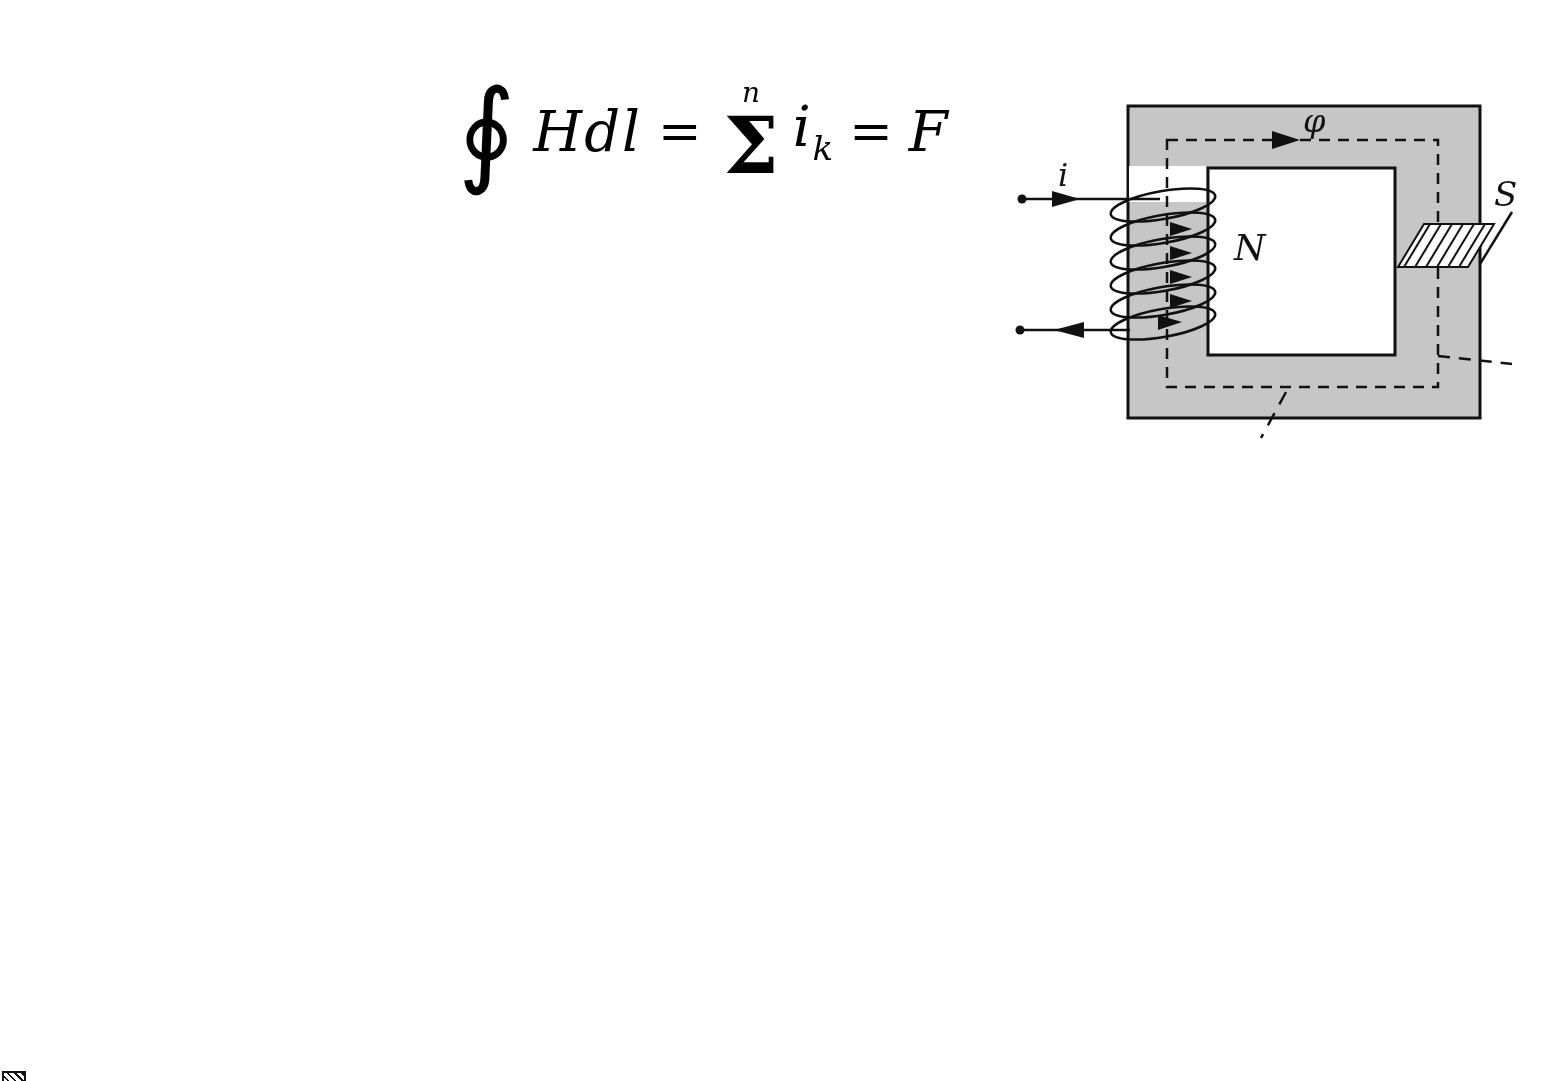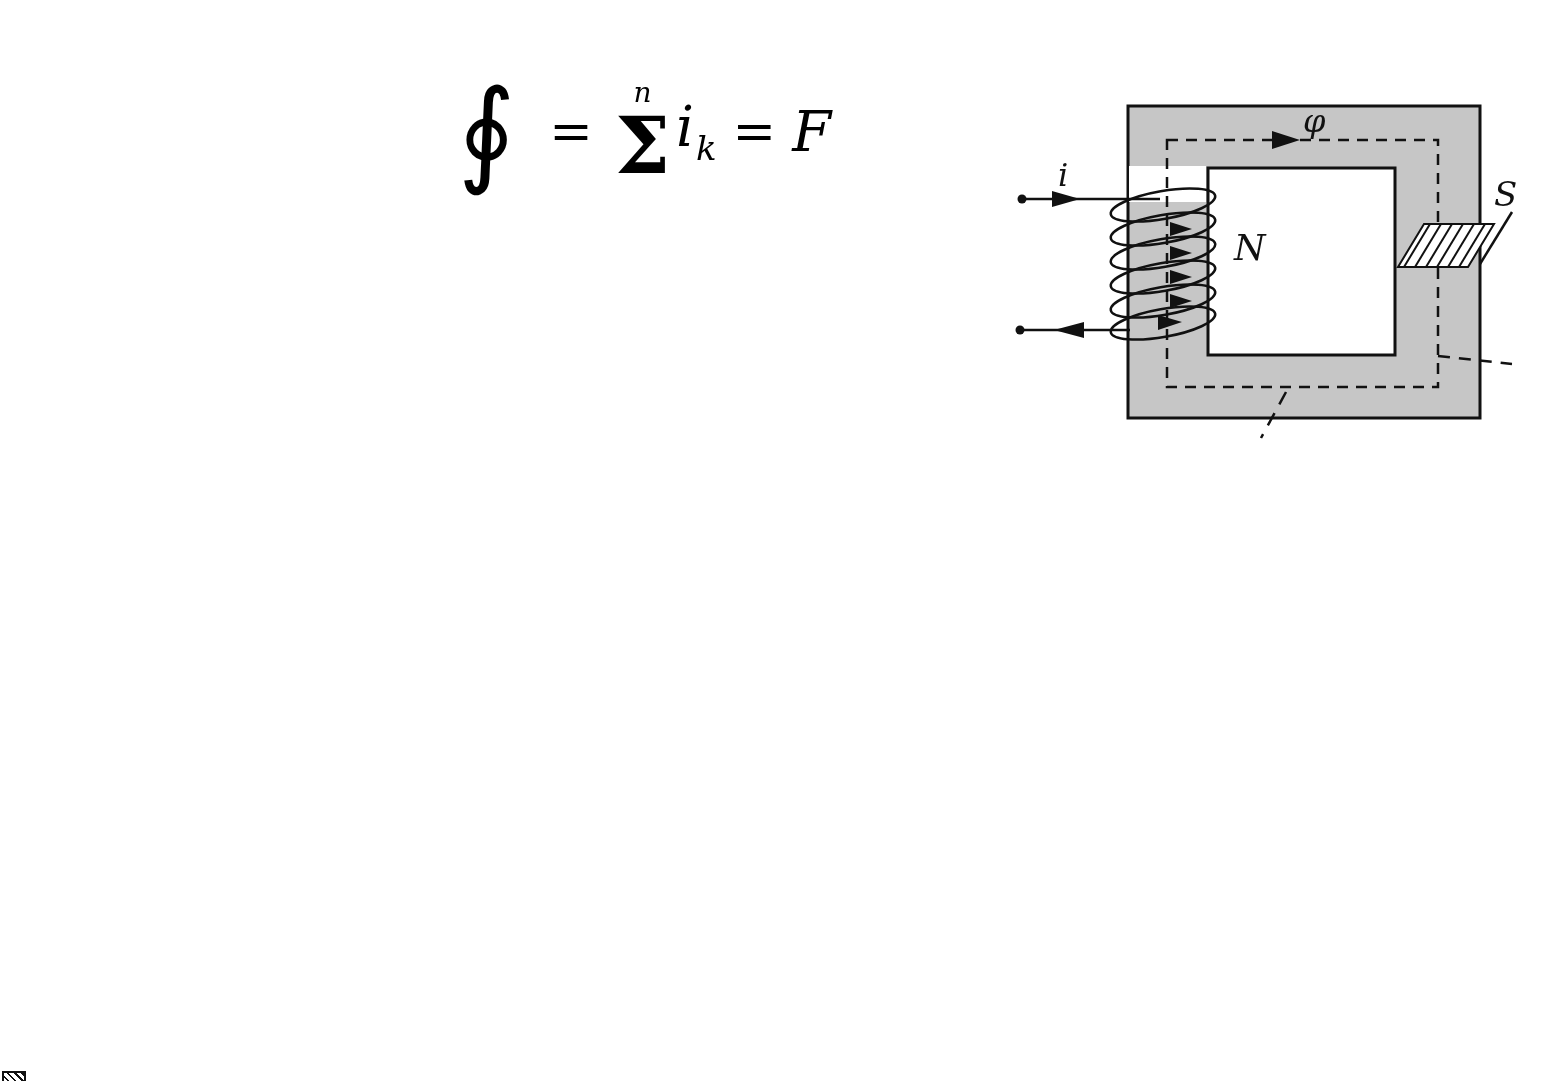--- a/index.html
+++ b/index.html
@@ -16,39 +16,40 @@
     position:absolute; left:458px; top:76px;
     display:flex; align-items:center;
     user-select:none;
   }
   .f-int  { font-size:110px; line-height:1; margin-right:18px; transform:scaleY(1.04); }
   .f-main { font-size:56px; font-style:italic; letter-spacing:2px; }
   .f-eq   { font-size:52px; margin:0 16px; }
   .f-sum  { display:flex; flex-direction:column; align-items:center; margin:0 6px; }
   .f-sum-n { font-size:28px; font-style:italic; line-height:1; margin-bottom:2px; }
   .f-sum-sigma { font-size:78px; line-height:0.95; font-weight:bold; }
-  .f-ik   { font-size:56px; font-style:italic; }
+  .f-ik   { font-size:56px; font-style:italic; margin-left:8px; }
   .f-sub  { font-size:34px; font-style:italic; vertical-align:-14px; margin-left:2px; }
   .f-res  { font-size:56px; font-style:italic; }
   
   .diagram-svg { position:absolute; left:0; top:0; }
   .svg-label { font-family:"DejaVu Serif", serif; font-style:italic; fill:#111; }
   
   .corner-artifact {
     position:absolute; left:2px; top:1071px;
     width:20px; height:12px;
     border:2px solid #111;
     background:repeating-linear-gradient(45deg,#111 0 2px,#fff 2px 5px);
   }
 </style>
 </head>
 <body>
 
 <div class="formula">
   <span class="f-int">∮</span>
+  <span class="f-main">Hdl</span>
   <span class="f-eq">=</span>
   <span class="f-sum">
     <span class="f-sum-n">n</span>
     <span class="f-sum-sigma">Σ</span>
   </span>
   <span class="f-ik"><span>i</span><span class="f-sub">k</span></span>
   <span class="f-eq">=</span>
   <span class="f-res">F</span>
 </div>
 

